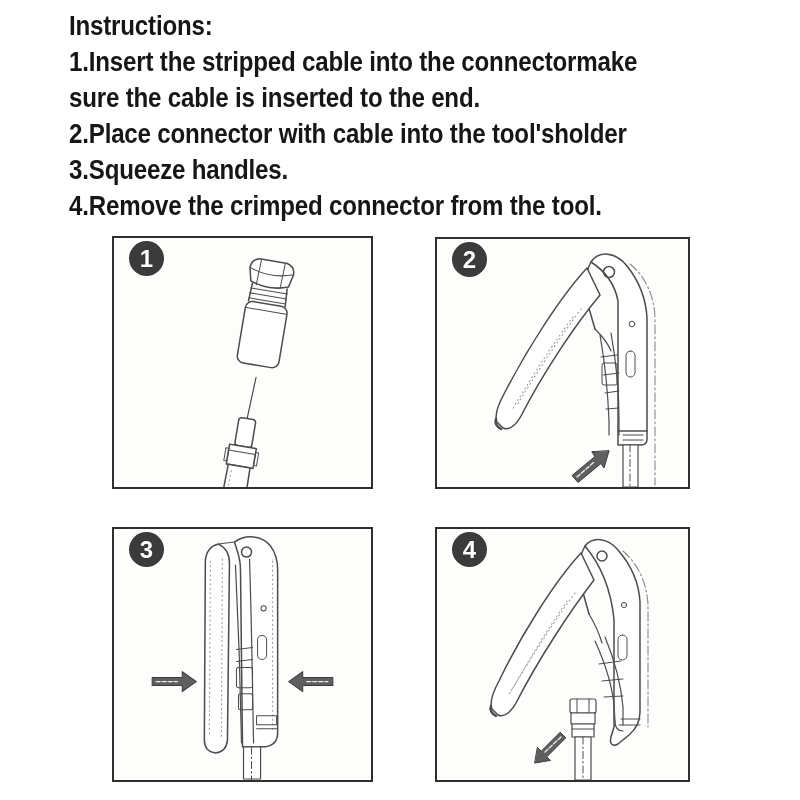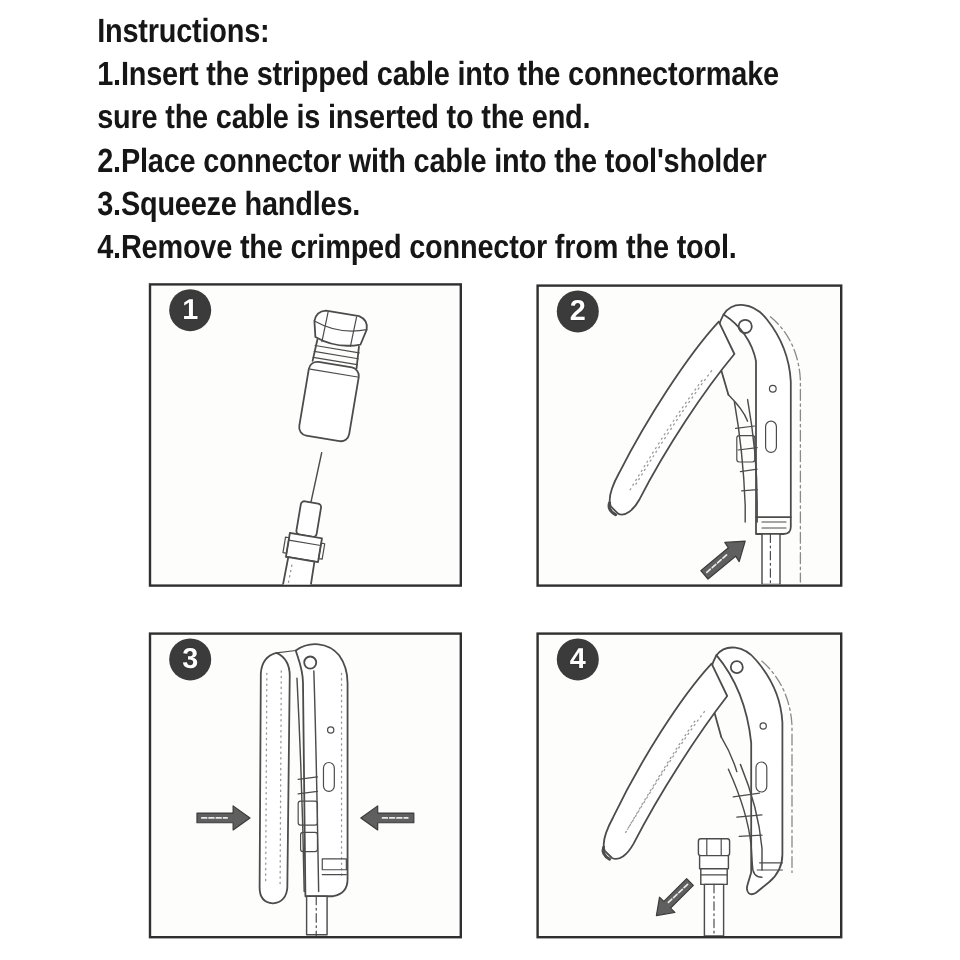--- a/index.html
+++ b/index.html
@@ -1,18 +1,18 @@
 <!DOCTYPE html>
 <html><head>
 <meta charset="utf-8">
 <style>
   html,body{margin:0;padding:0;background:#fff;}
   .sheet{
     position:relative;width:736px;height:800px;background:#fff;
-    font-family:"Liberation Sans",sans-serif;overflow:hidden;margin-left:12px;
+    font-family:"Liberation Sans",sans-serif;overflow:hidden;
   }
   
   .instructions{
     position:absolute;left:69px;top:8px;width:860px;
     font-size:28px;line-height:36px;font-weight:700;color:#161616;
     letter-spacing:-0.2px;
     transform:scaleX(0.86);transform-origin:0 0;
     white-space:nowrap;
   }
   .ins-line{height:36px;}

